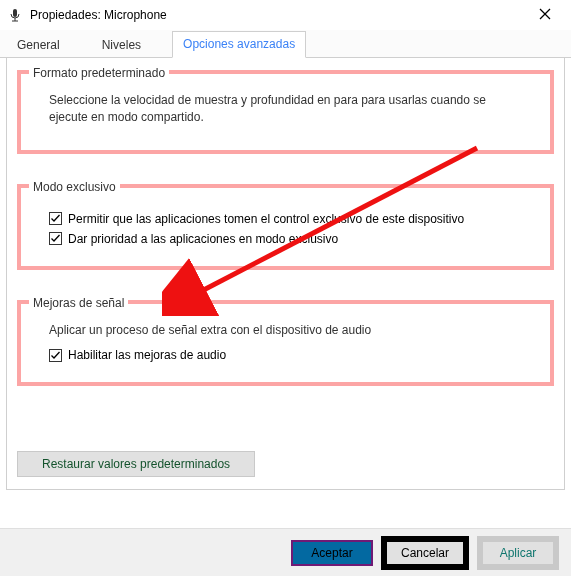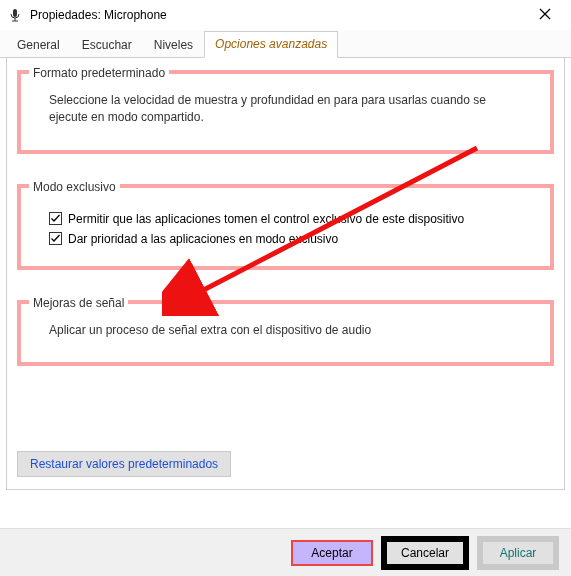--- a/index.html
+++ b/index.html
@@ -38,37 +38,37 @@
     line-height: 1;
     padding: 4px 10px;
     cursor: pointer;
   }
   .tabs {
     display: flex;
     align-items: flex-end;
     padding: 0 6px;
     border-bottom: 1px solid #cfcfcf;
     background: #fbfbfb;
+    gap: 20px;
   }
   .tab {
     padding: 5px 10px 6px;
     font-size: 12px;
     color: #333;
     cursor: pointer;
     border: 1px solid transparent;
     border-bottom: none;
     position: relative;
     top: 1px;
   }
   .tab.active {
     background: #fff;
     border: 1px solid #cfcfcf;
     border-bottom: 1px solid #fff;
-    color: #a16207;
-    font-style: italic;
+    color: #3b82f6;
   }
   .content {
     padding: 12px 10px 6px;
     border: 1px solid #cfcfcf;
     border-top: none;
     margin: 0 6px;
     height: 432px;
     position: relative;
   }
   .group {
@@ -128,24 +128,24 @@
     width: 13px; height: 13px;
     border: 1px solid #333;
     display: inline-flex;
     align-items: center;
     justify-content: center;
     background: #fff;
     flex-shrink: 0;
   }
   .chk svg { width: 11px; height: 11px; display: block; }
   .restore-btn {
-    padding: 5px 12px;
+    padding: 5px 24px;
     background: #e1e1e1;
     border: 1px solid #c9c9c9;
-    color: #1d4ed8;
+    color: #14532d;
     font-size: 12px;
     cursor: default;
   }
   .bottom-bar {
     position: absolute;
     left: 0; right: 0; bottom: 0;
     height: 48px;
     background: #f0f0f0;
     border-top: 1px solid #dfdfdf;
     display: flex;
@@ -157,22 +157,22 @@
   .btn {
     min-width: 82px;
     padding: 4px 14px;
     background: #e1e1e1;
     border: 6px solid #000000;
     font-size: 12px;
     cursor: pointer;
     text-align: center;
   }
   .btn.primary {
-    border: 2px solid #ef4444;
-    background: #c4b5fd;
+    border: 2px solid #701a75;
+    background: #0369a1;
   }
   .btn.disabled {
     color: #0f766e;
     border-color: #c9c9c9;
     cursor: default;
   }
   .arrow-svg {
     position: absolute;
     left: 155px;
     top: 78px;
@@ -201,21 +201,20 @@
     <span class="close">
       <svg width="12" height="12" viewBox="0 0 12 12">
           <line x1="1" y1="1" x2="11" y2="11" stroke="#000" stroke-width="1.2"></line>
           <line x1="11" y1="1" x2="1" y2="11" stroke="#000" stroke-width="1.2"></line>
         </svg>
     </span>
   </div>
 
   <div class="tabs">
     <div class="tab">General</div>
-    <div class="tab">Escuchar</div>
     <div class="tab">Niveles</div>
     <div class="tab active">Opciones avanzadas</div>
   </div>
 
   <div class="content">
 
     <div class="group">
       <span class="legend">Formato predeterminado</span>
       <div class="desc">Seleccione la velocidad de muestra y profundidad en para para usarlas cuando se ejecute en modo compartido.</div>
     </div>
@@ -239,20 +238,28 @@
             </svg>
         </span>
         <span>Dar prioridad a las aplicaciones en modo exclusivo</span>
       </label>
     </div>
 
     <div class="group">
       <span class="legend">Mejoras de señal</span>
       <div class="desc">Aplicar un proceso de señal extra con el dispositivo de audio</div>
 
+      <label class="checkbox-row">
+        <span class="chk">
+          <svg viewBox="0 0 11 11">
+              <polyline points="1.5,5.5 4,8 9.5,2" fill="none" stroke="#000" stroke-width="1.3"></polyline>
+            </svg>
+        </span>
+        <span>Habilitar las mejoras de audio</span>
+      </label>
     </div>
 
     <button class="restore-btn" style="position:absolute; left:10px; bottom:12px;">Restaurar valores predeterminados</button>
 
     <svg class="arrow-svg" viewBox="0 0 330 180">
       <defs>
         <marker id="ah" markerWidth="16" markerHeight="14" refX="3" refY="7" orient="auto">
           <polygon points="0,0 16,7 0,14" fill="#e11"></polygon>
         </marker>
       </defs>

